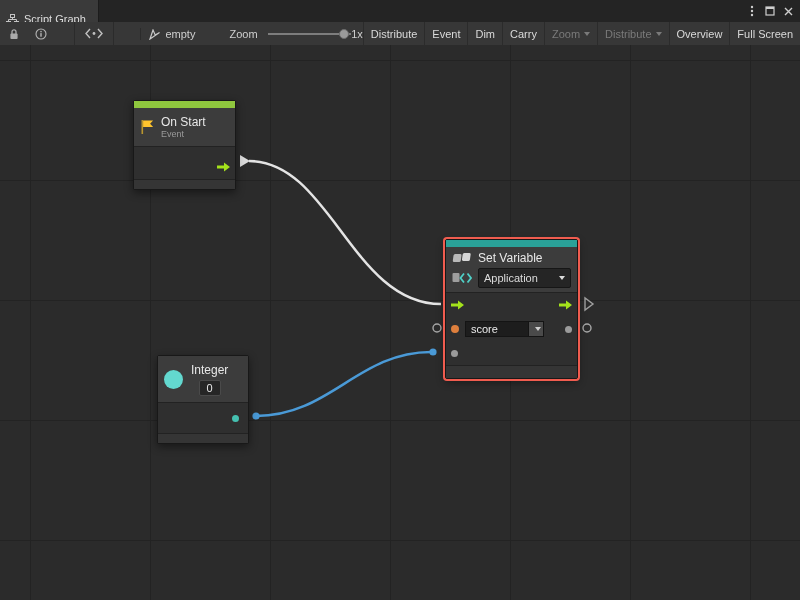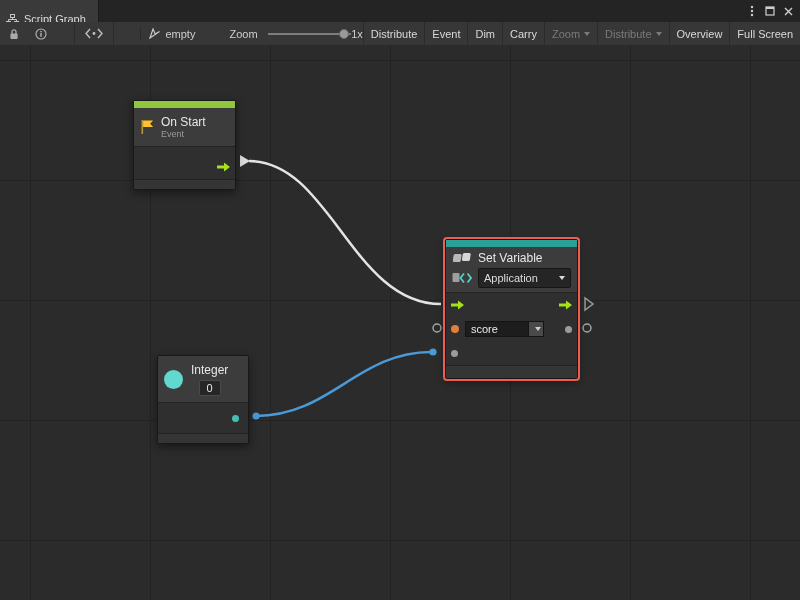--- a/index.html
+++ b/index.html
@@ -28,21 +28,21 @@
   
   .toolbar{
     position:absolute;top:22px;left:0;right:0;height:23px;
     background:#373737;border-bottom:1px solid #1d1d1d;
     display:flex;align-items:center;font-size:11px;color:#d6d6d6;
   }
   .tico{display:flex;align-items:center;justify-content:center;height:23px;}
   .tico.lock{margin-left:6px;width:16px;}
   .tico.info{margin-left:12px;width:16px;}
   .tico.code{margin-left:26px;width:40px;border-left:1px solid #2b2b2b;border-right:1px solid #2b2b2b;}
-  .sel-group{display:flex;align-items:center;gap:5px;margin-left:26px;padding-left:8px;border-left:1px solid #2b2b2b;color:#cfcfcf;}
+  .sel-group{display:flex;align-items:flex-end;gap:5px;margin-left:26px;padding-left:8px;border-left:1px solid #2b2b2b;color:#cfcfcf;}
   .zoom-label{margin-left:34px;color:#cfcfcf;}
   .slider{position:relative;width:88px;height:14px;margin-left:10px;}
   .slider .track{position:absolute;left:0;right:0;top:6px;height:2px;background:#7d7d7d;}
   .slider .handle{position:absolute;right:2px;top:2px;width:10px;height:10px;border-radius:50%;background:#9a9a9a;border:1px solid #6b6b6b;box-sizing:border-box;}
   .zoom-value{color:#cfcfcf;}
   .toolbar-buttons{margin-left:auto;display:flex;height:23px;align-items:stretch;}
   .tbtn{
     display:flex;align-items:center;padding:0 7px;
     border-left:1px solid #2b2b2b;color:#dadada;white-space:nowrap;
   }

